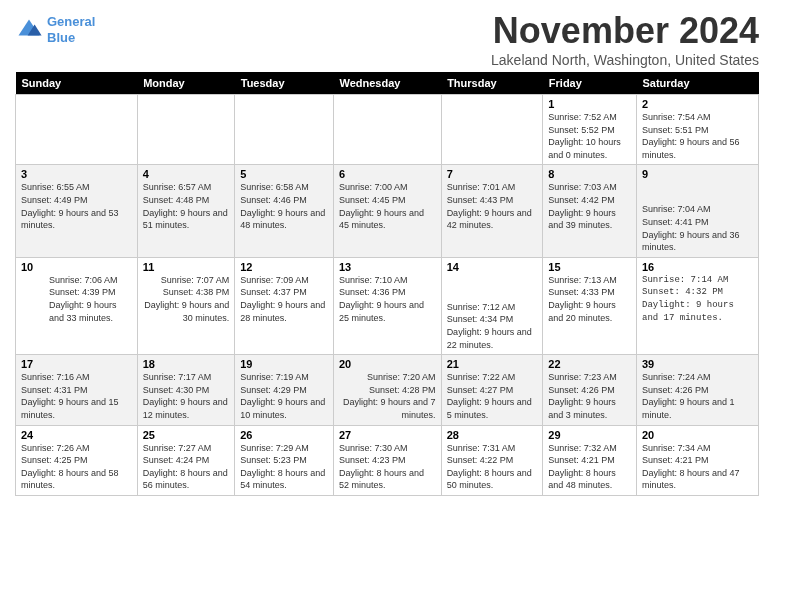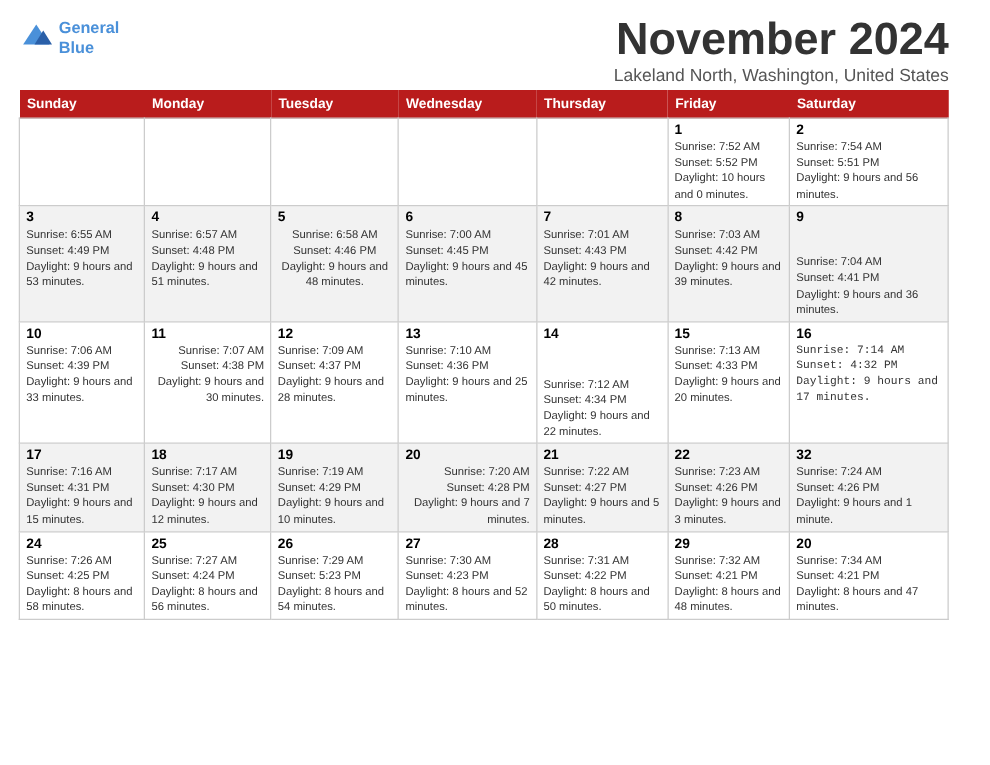--- a/index.html
+++ b/index.html
@@ -50,21 +50,21 @@
     .subtitle {
       font-size: 14px;
       color: #555;
     }
     table {
       width: 100%;
       border-collapse: collapse;
       font-size: 10px;
     }
     thead tr th {
-      background-color: #b91c1c;
+      background-color: #000000;
       color: #fff;
       text-align: left;
       padding: 5px 6px;
       font-size: 11px;
       font-weight: bold;
     }
     tbody tr td {
       border: 1px solid #ccc;
       vertical-align: top;
       padding: 3px 5px;
@@ -150,21 +150,21 @@
 Daylight: 9 hours and 53 minutes.</div>
           </td>
           <td>
             <span class="day-num">4</span>
             <div class="day-info" style="white-space: pre-line;">Sunrise: 6:57 AM
 Sunset: 4:48 PM
 Daylight: 9 hours and 51 minutes.</div>
           </td>
           <td>
             <span class="day-num">5</span>
-            <div class="day-info" style="white-space: pre-line; text-align: center;">Sunrise: 6:58 AM
+            <div class="day-info" style="white-space: pre-line;">Sunrise: 6:58 AM
 Sunset: 4:46 PM
 Daylight: 9 hours and 48 minutes.</div>
           </td>
           <td>
             <span class="day-num">6</span>
             <div class="day-info" style="white-space: pre-line;">Sunrise: 7:00 AM
 Sunset: 4:45 PM
 Daylight: 9 hours and 45 minutes.</div>
           </td>
           <td>
@@ -182,21 +182,21 @@
           <td>
             <span class="day-num">9</span>
             <div class="day-info" style="white-space: pre-line; margin-top: 23px;">Sunrise: 7:04 AM
 Sunset: 4:41 PM
 Daylight: 9 hours and 36 minutes.</div>
           </td>
         </tr>
         <tr>
           <td>
             <span class="day-num">10</span>
-            <div class="day-info" style="white-space: pre-line;">Sunrise: 7:06 AM
+            <div class="day-info" style="white-space: pre-line; margin-left: 28px;">Sunrise: 7:06 AM
 Sunset: 4:39 PM
 Daylight: 9 hours and 33 minutes.</div>
           </td>
           <td>
             <span class="day-num">11</span>
             <div class="day-info" style="white-space: pre-line; text-align: right;">Sunrise: 7:07 AM
 Sunset: 4:38 PM
 Daylight: 9 hours and 30 minutes.</div>
           </td>
           <td>
@@ -261,21 +261,21 @@
 Sunset: 4:27 PM
 Daylight: 9 hours and 5 minutes.</div>
           </td>
           <td>
             <span class="day-num">22</span>
             <div class="day-info" style="white-space: pre-line;">Sunrise: 7:23 AM
 Sunset: 4:26 PM
 Daylight: 9 hours and 3 minutes.</div>
           </td>
           <td>
-            <span class="day-num">32</span>
+            <span class="day-num">39</span>
             <div class="day-info" style="white-space: pre-line;">Sunrise: 7:24 AM
 Sunset: 4:26 PM
 Daylight: 9 hours and 1 minute.</div>
           </td>
         </tr>
         <tr>
           <td>
             <span class="day-num">24</span>
             <div class="day-info" style="white-space: pre-line;">Sunrise: 7:26 AM
 Sunset: 4:25 PM

